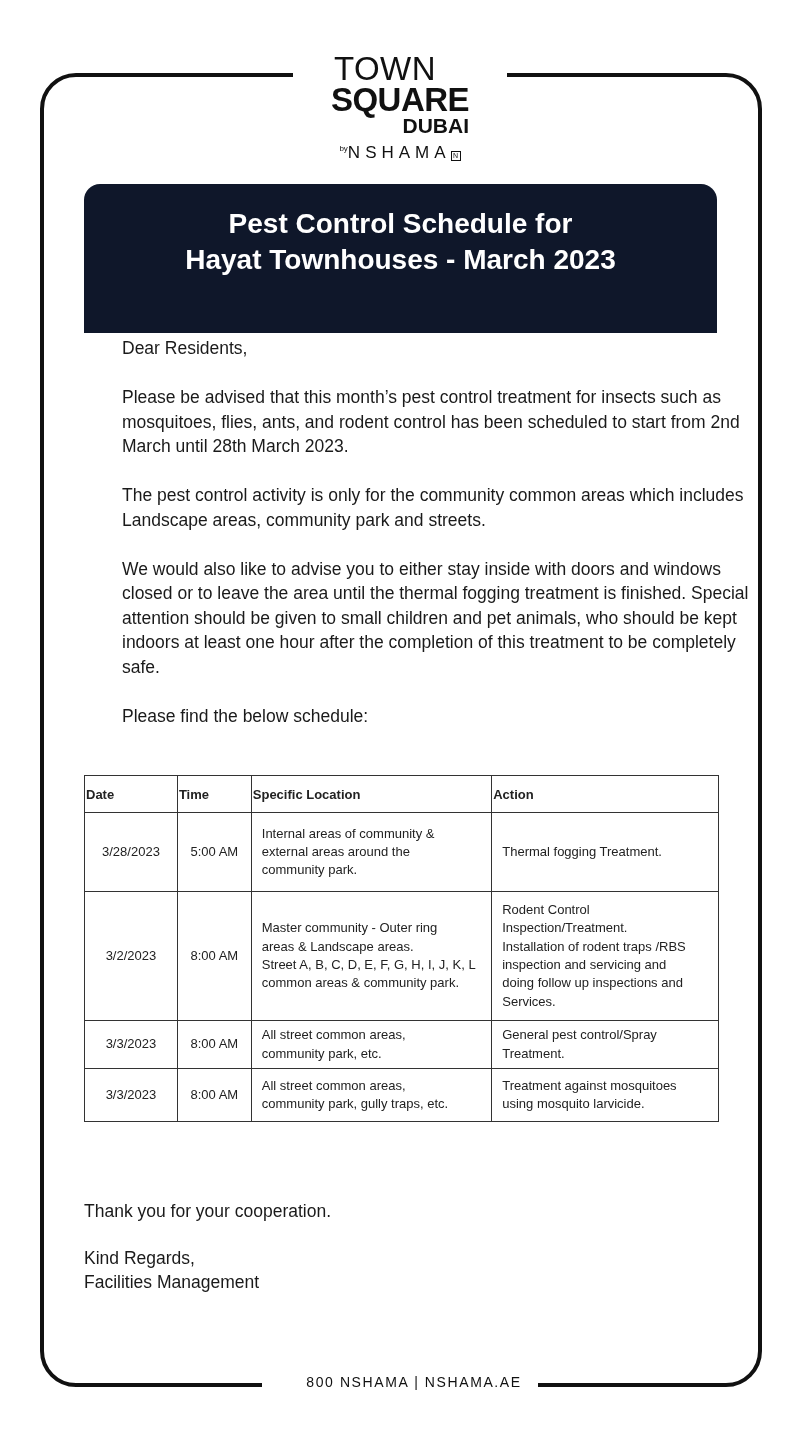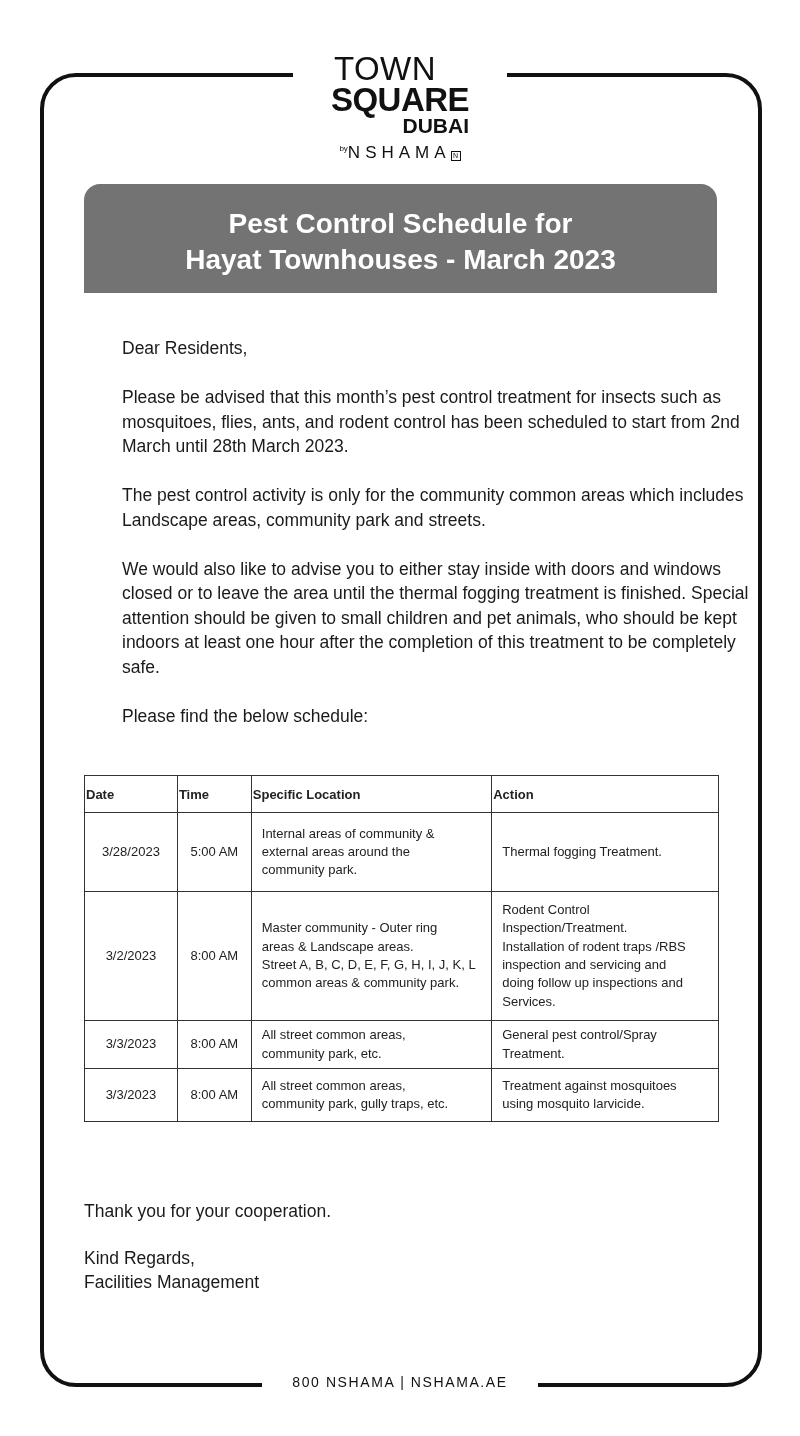--- a/index.html
+++ b/index.html
@@ -7,32 +7,32 @@
   .frame { position:absolute; left:40px; top:73px; width:714px; height:1306px; border:4px solid #111; border-radius:36px; box-sizing:content-box; }
   .logo-gap { position:absolute; left:293px; top:60px; width:214px; height:30px; background:#fff; }
   .footer-gap { position:absolute; left:262px; top:1370px; width:276px; height:30px; background:#fff; }
   .logo { position:absolute; left:293px; top:25px; width:214px; text-align:center;margin-top:28px; }
   .logo .town { font-size:33px; font-weight:300; letter-spacing:0.5px; line-height:32px; color:#111; margin-left:-30px; }
   .logo .square { font-size:33px; font-weight:700; line-height:30px; letter-spacing:-0.5px; color:#111; }
   .logo .dubai { font-size:21px; font-weight:700; line-height:22px; text-align:right; padding-right:38px; color:#111; }
   .logo .by { font-size:17px; letter-spacing:5px; margin-top:6px; color:#111; }
   .logo .by small { font-size:8px; letter-spacing:0; vertical-align:super; }
   .logo .nbox { display:inline-block; width:8px; height:8px; border:1px solid #111; font-size:7px; line-height:8px; letter-spacing:0; vertical-align:baseline; }
-  .banner { position:absolute; left:84px; top:184px; width:633px; height:109px; background:#737373; border-radius:16px 16px 0 0; color:#fff; text-align:center; }
+  .banner { position:absolute; left:84px; top:184px; width:633px; height:149px; background:#0f172a; border-radius:16px 16px 0 0; color:#fff; text-align:center; }
   .banner .t { font-size:28px; font-weight:700; line-height:36px; padding-top:22px; }
   .content { position:absolute; left:84px; top:336px; width:650px; font-size:17.5px; line-height:24.5px; color:#1a1a1a;margin-left:38px; }
   .content p { margin:0 0 24.5px 0; }
   table.sched { position:absolute; left:84px; top:775px; width:635px; border-collapse:collapse; font-family:"Liberation Sans", sans-serif; }
   table.sched th, table.sched td { border:1px solid #333; font-size:13px; color:#222; }
   table.sched th { height:34px; font-weight:700; text-align:left; }
   table.sched td { padding:0 10px; line-height:18.3px;margin-left:20px; }
   table.sched td.c { text-align:center; padding:0 4px; }
   .closing { position:absolute; left:84px; top:1199px; font-size:17.5px; line-height:24.5px; }
   .closing p { margin:0 0 22px 0; }
-  .footer { position:absolute; left:262px; top:1374px; width:276px; text-align:center; font-size:14px; letter-spacing:1.6px; color:#111; }
+  .footer { position:absolute; left:276px; top:1374px; width:276px; text-align:center; font-size:14px; letter-spacing:1.6px; color:#111; }
 </style>
 </head>
 <body>
 
 <div class="frame"></div>
 <div class="logo-gap"></div>
 <div class="footer-gap"></div>
 
 <div class="logo">
   <div class="town">TOWN</div>

